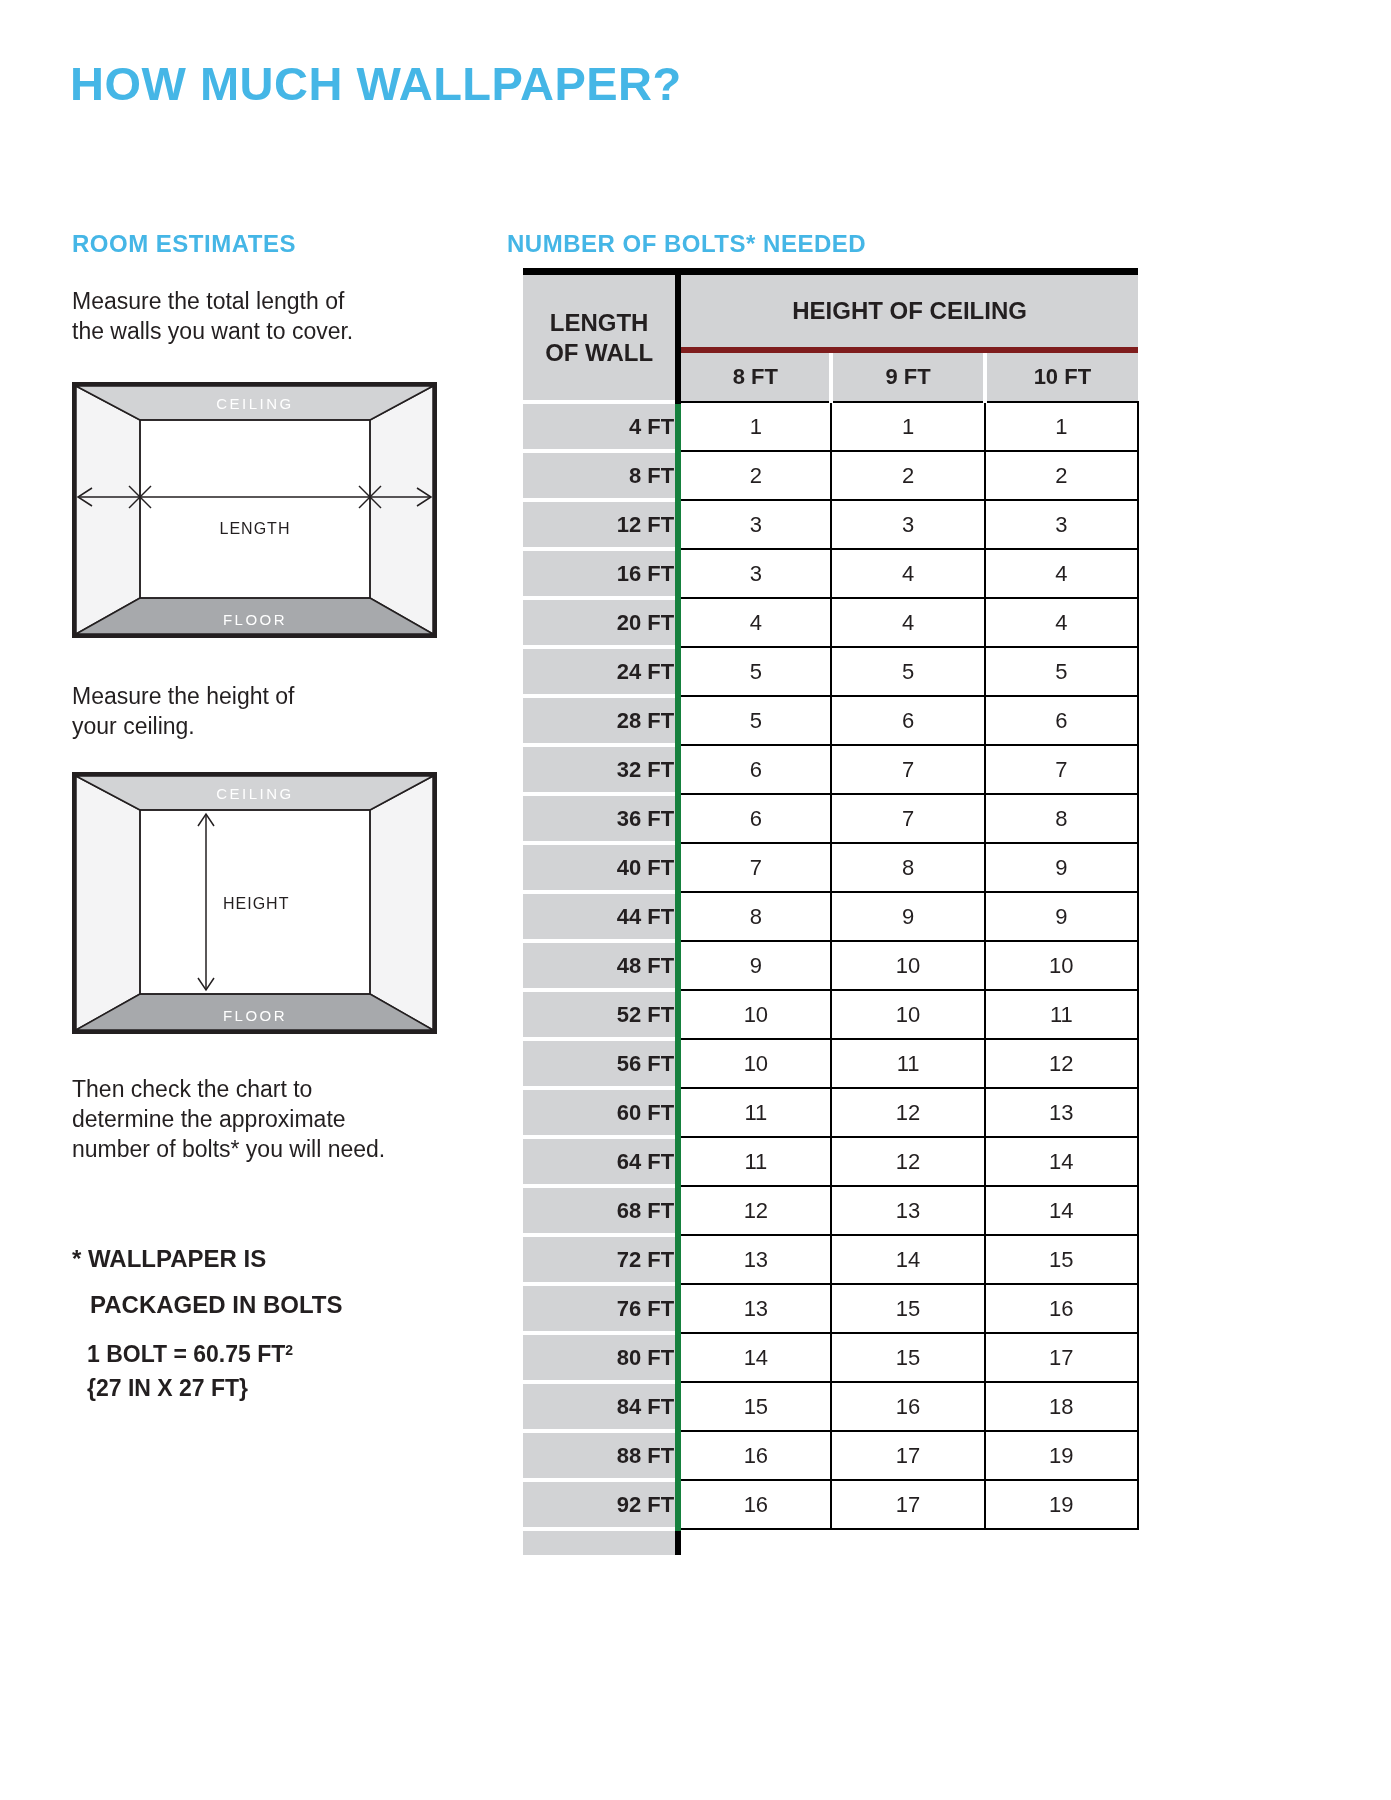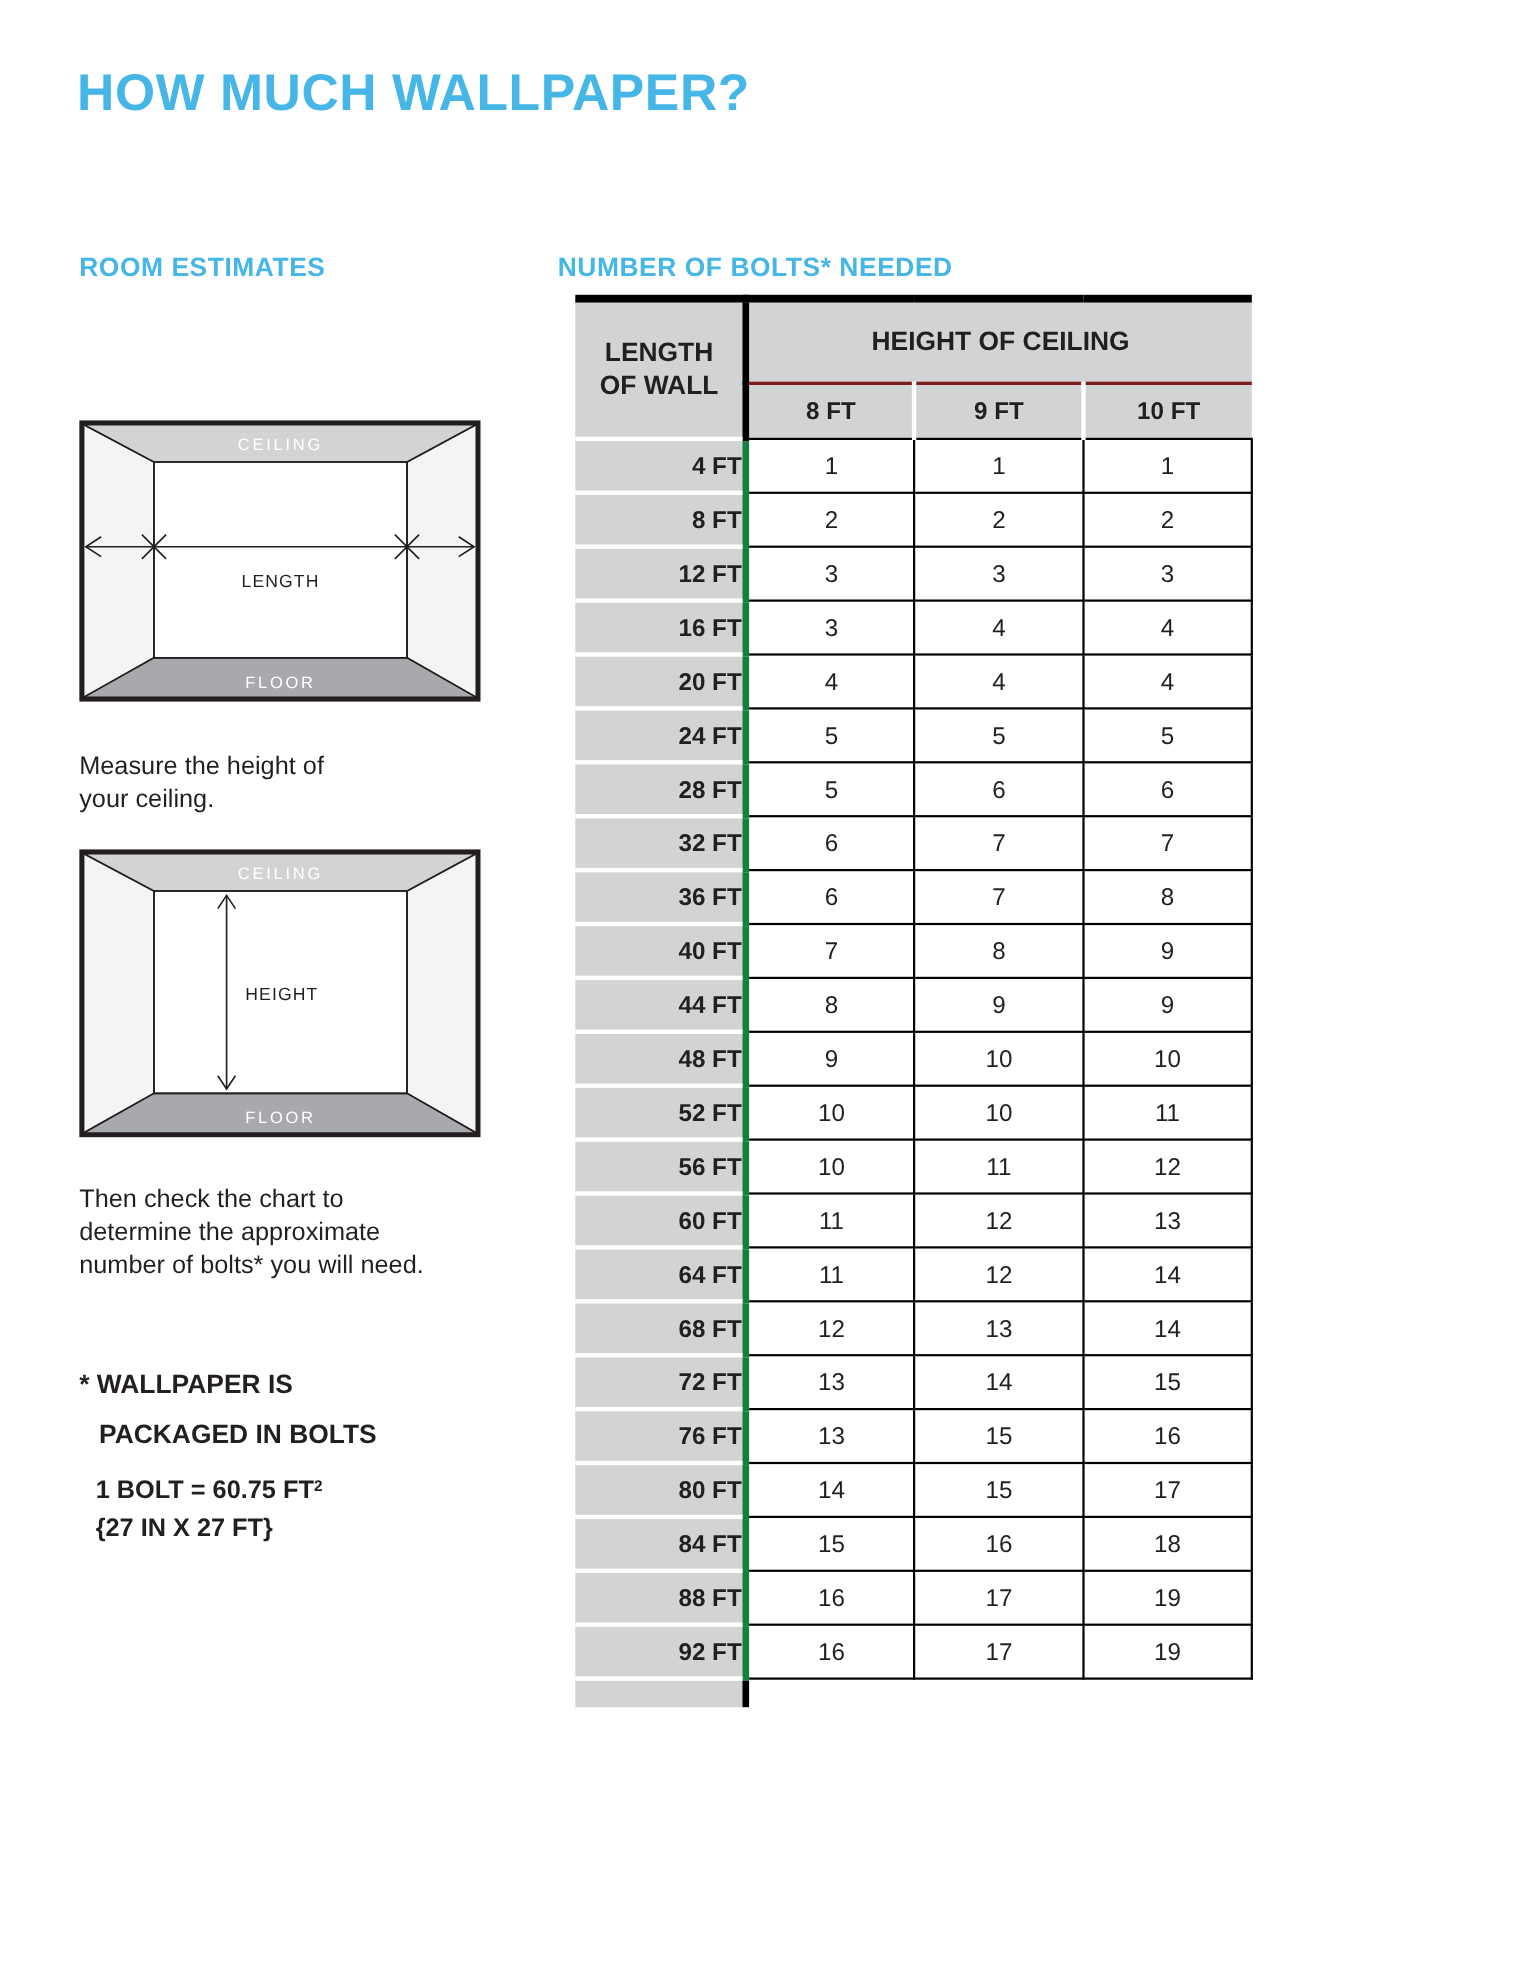--- a/index.html
+++ b/index.html
@@ -65,21 +65,21 @@
     font-weight:bold; font-size:24px; text-align:center; vertical-align:middle;
     white-space:pre-line; line-height:30px;
     border-right:6px solid #000;
     border-bottom:4px solid #fff;
     color:var(--text);
   }
   .group-head {
     background:var(--cell_gray);
     font-weight:bold; font-size:24px; text-align:center; vertical-align:middle;
     height:70px;
-    border-bottom:3px solid #7f1d1d;
+    border-bottom:6px solid #7f1d1d;
     color:var(--text);
   }
   .sub-head {
     background:var(--cell_gray);
     font-weight:bold; font-size:22px; text-align:center; vertical-align:middle;
     height:46px;
     border-bottom:2px solid #000;
     color:var(--text);
   }
   .sub-head + .sub-head { border-left:4px solid #fff; }
@@ -108,20 +108,22 @@
 </style>
 </head>
 <body>
 
 <div class="page">
 
   <h1 class="page-title">HOW MUCH WALLPAPER?</h1>
 
   <h2 class="section-heading" id="room-heading">ROOM ESTIMATES</h2>
 
+  <p class="para" id="step1">Measure the total length of
+the walls you want to cover.</p>
 
   <svg class="diagram" id="diagram-length" width="365" height="256" viewBox="0 0 365 256">
     <rect x="2" y="2" width="361" height="252" fill="#ffffff" stroke="#231f20" stroke-width="4"></rect>
     <polygon points="4,4 68,38 68,216 4,252" style="fill:var(--wall_gray)" class="ln"></polygon>
     <polygon points="361,4 298,38 298,216 361,252" style="fill:var(--wall_gray)" class="ln"></polygon>
     <polygon points="4,4 361,4 298,38 68,38" style="fill:var(--cell_gray)" class="ln"></polygon>
     <polygon points="4,252 361,252 298,216 68,216" style="fill:var(--floor_gray)" class="ln"></polygon>
     <rect x="68" y="38" width="230" height="178" fill="#ffffff" class="ln"></rect>
     <text x="183" y="27" text-anchor="middle" class="svg-band-label">CEILING</text>
     <text x="183" y="243" text-anchor="middle" class="svg-band-label">FLOOR</text>

